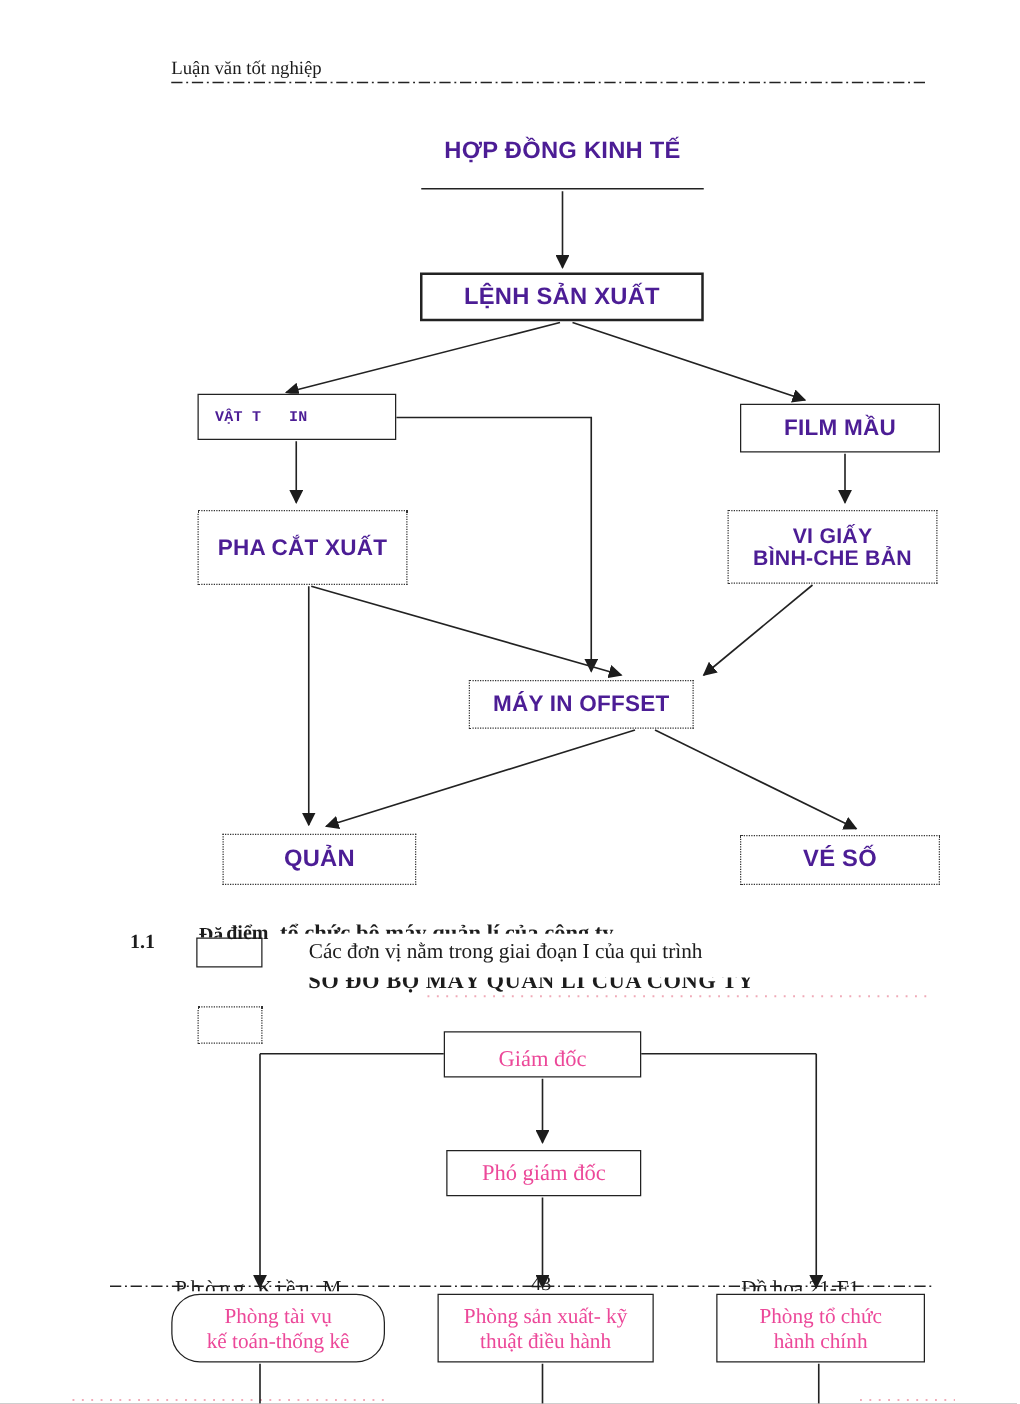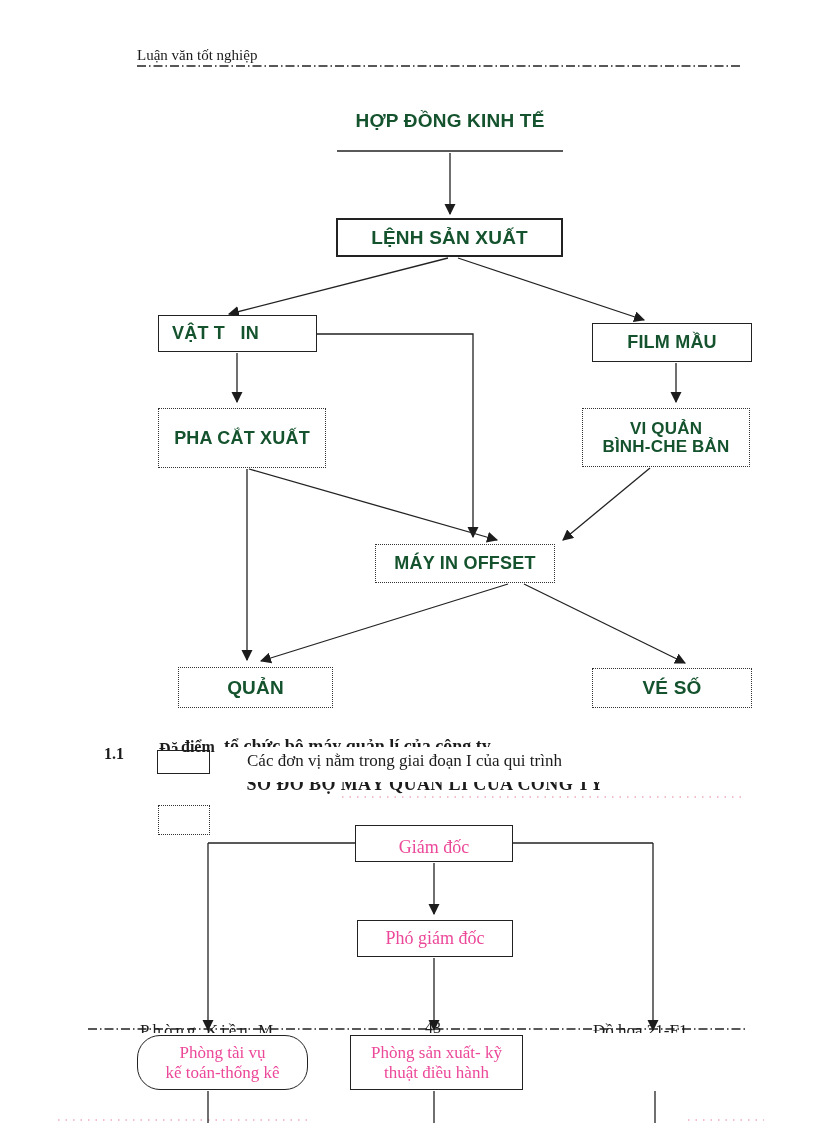--- a/index.html
+++ b/index.html
@@ -13,21 +13,21 @@
   
   .node{
     position:absolute;z-index:2;background:#fff;box-sizing:border-box;
     display:flex;align-items:center;justify-content:center;flex-direction:column;
     text-align:center;
   }
   .solid{border:2px solid #222;}
   .thin-solid{border:1.6px solid #222;}
   .dotted{border:1.6px dotted #333;}
   .flow-label{
-    font-family:"Liberation Sans", sans-serif;font-weight:bold;color:#14532d;
+    font-family:"Liberation Sans", sans-serif;font-weight:bold;color:#4c1d95;
     letter-spacing:0.2px;white-space:pre;
   }
   .serif-label{font-family:"Liberation Serif", serif;color:#ec4899;}
   .two-line{line-height:1.12;}
   
   .strip{position:absolute;overflow:hidden;z-index:1;}
   .strip>span{display:block;white-space:nowrap;}
   .ztop{z-index:3;}
   .header-text{font-size:15px;}
   .legend-text{font-size:17px;white-space:nowrap;}
@@ -79,33 +79,33 @@
 
   <div class="abs header-text" style="left:137px;top:47px;z-index:2;">Luận văn tốt nghiệp</div>
 
   <div class="abs flow-label" style="left:320px;top:110px;width:260px;text-align:center;font-size:19px;z-index:2;">HỢP ĐỒNG KINH TẾ</div>
 
   <div class="node solid" style="left:336px;top:218px;width:227px;height:39px;">
     <span class="flow-label" style="font-size:19px;">LỆNH SẢN XUẤT</span>
   </div>
 
   <div class="node thin-solid" style="left:158px;top:315px;width:159px;height:37px;align-items:flex-start;padding-left:13px;">
-    <span class="flow-label" style="font-size:18px;">VẬT T&nbsp;&nbsp;&nbsp;IN</span>
+    <span class="flow-label" style="font-size:12px;font-family:Liberation Mono, monospace;">VẬT T&nbsp;&nbsp;&nbsp;IN</span>
   </div>
 
   <div class="node thin-solid" style="left:592px;top:323px;width:160px;height:39px;">
     <span class="flow-label" style="font-size:18px;">FILM MẦU</span>
   </div>
 
   <div class="node dotted" style="left:158px;top:408px;width:168px;height:60px;">
     <span class="flow-label" style="font-size:18px;">PHA CẮT XUẤT</span>
   </div>
 
   <div class="node dotted two-line" style="left:582px;top:408px;width:168px;height:59px;">
-    <span class="flow-label" style="font-size:17px;line-height:1.05;">VI QUẢN</span>
+    <span class="flow-label" style="font-size:17px;line-height:1.05;">VI GIẤY</span>
     <span class="flow-label" style="font-size:17px;line-height:1.05;">BÌNH-CHE BẢN</span>
   </div>
 
   <div class="node dotted" style="left:375px;top:544px;width:180px;height:39px;">
     <span class="flow-label" style="font-size:18px;">MÁY IN OFFSET</span>
   </div>
 
   <div class="node dotted" style="left:178px;top:667px;width:155px;height:41px;">
     <span class="flow-label" style="font-size:19px;">QUẢN</span>
   </div>
@@ -155,14 +155,18 @@
   <div class="node thin-solid two-line" style="left:137px;top:1035px;width:171px;height:55px;border-radius:23px;">
     <span class="serif-label" style="font-size:17px;">Phòng tài vụ</span>
     <span class="serif-label" style="font-size:17px;">kế toán-thống kê</span>
   </div>
 
   <div class="node thin-solid two-line" style="left:350px;top:1035px;width:173px;height:55px;text-align:right;">
     <span class="serif-label" style="font-size:17px;">Phòng sản xuất- kỹ</span>
     <span class="serif-label" style="font-size:17px;">thuật điều hành</span>
   </div>
 
+  <div class="node thin-solid two-line" style="left:573px;top:1035px;width:167px;height:55px;">
+    <span class="serif-label" style="font-size:17px;">Phòng tổ chức</span>
+    <span class="serif-label" style="font-size:17px;">hành chính</span>
+  </div>
 
 </div>
 
 </body></html>

